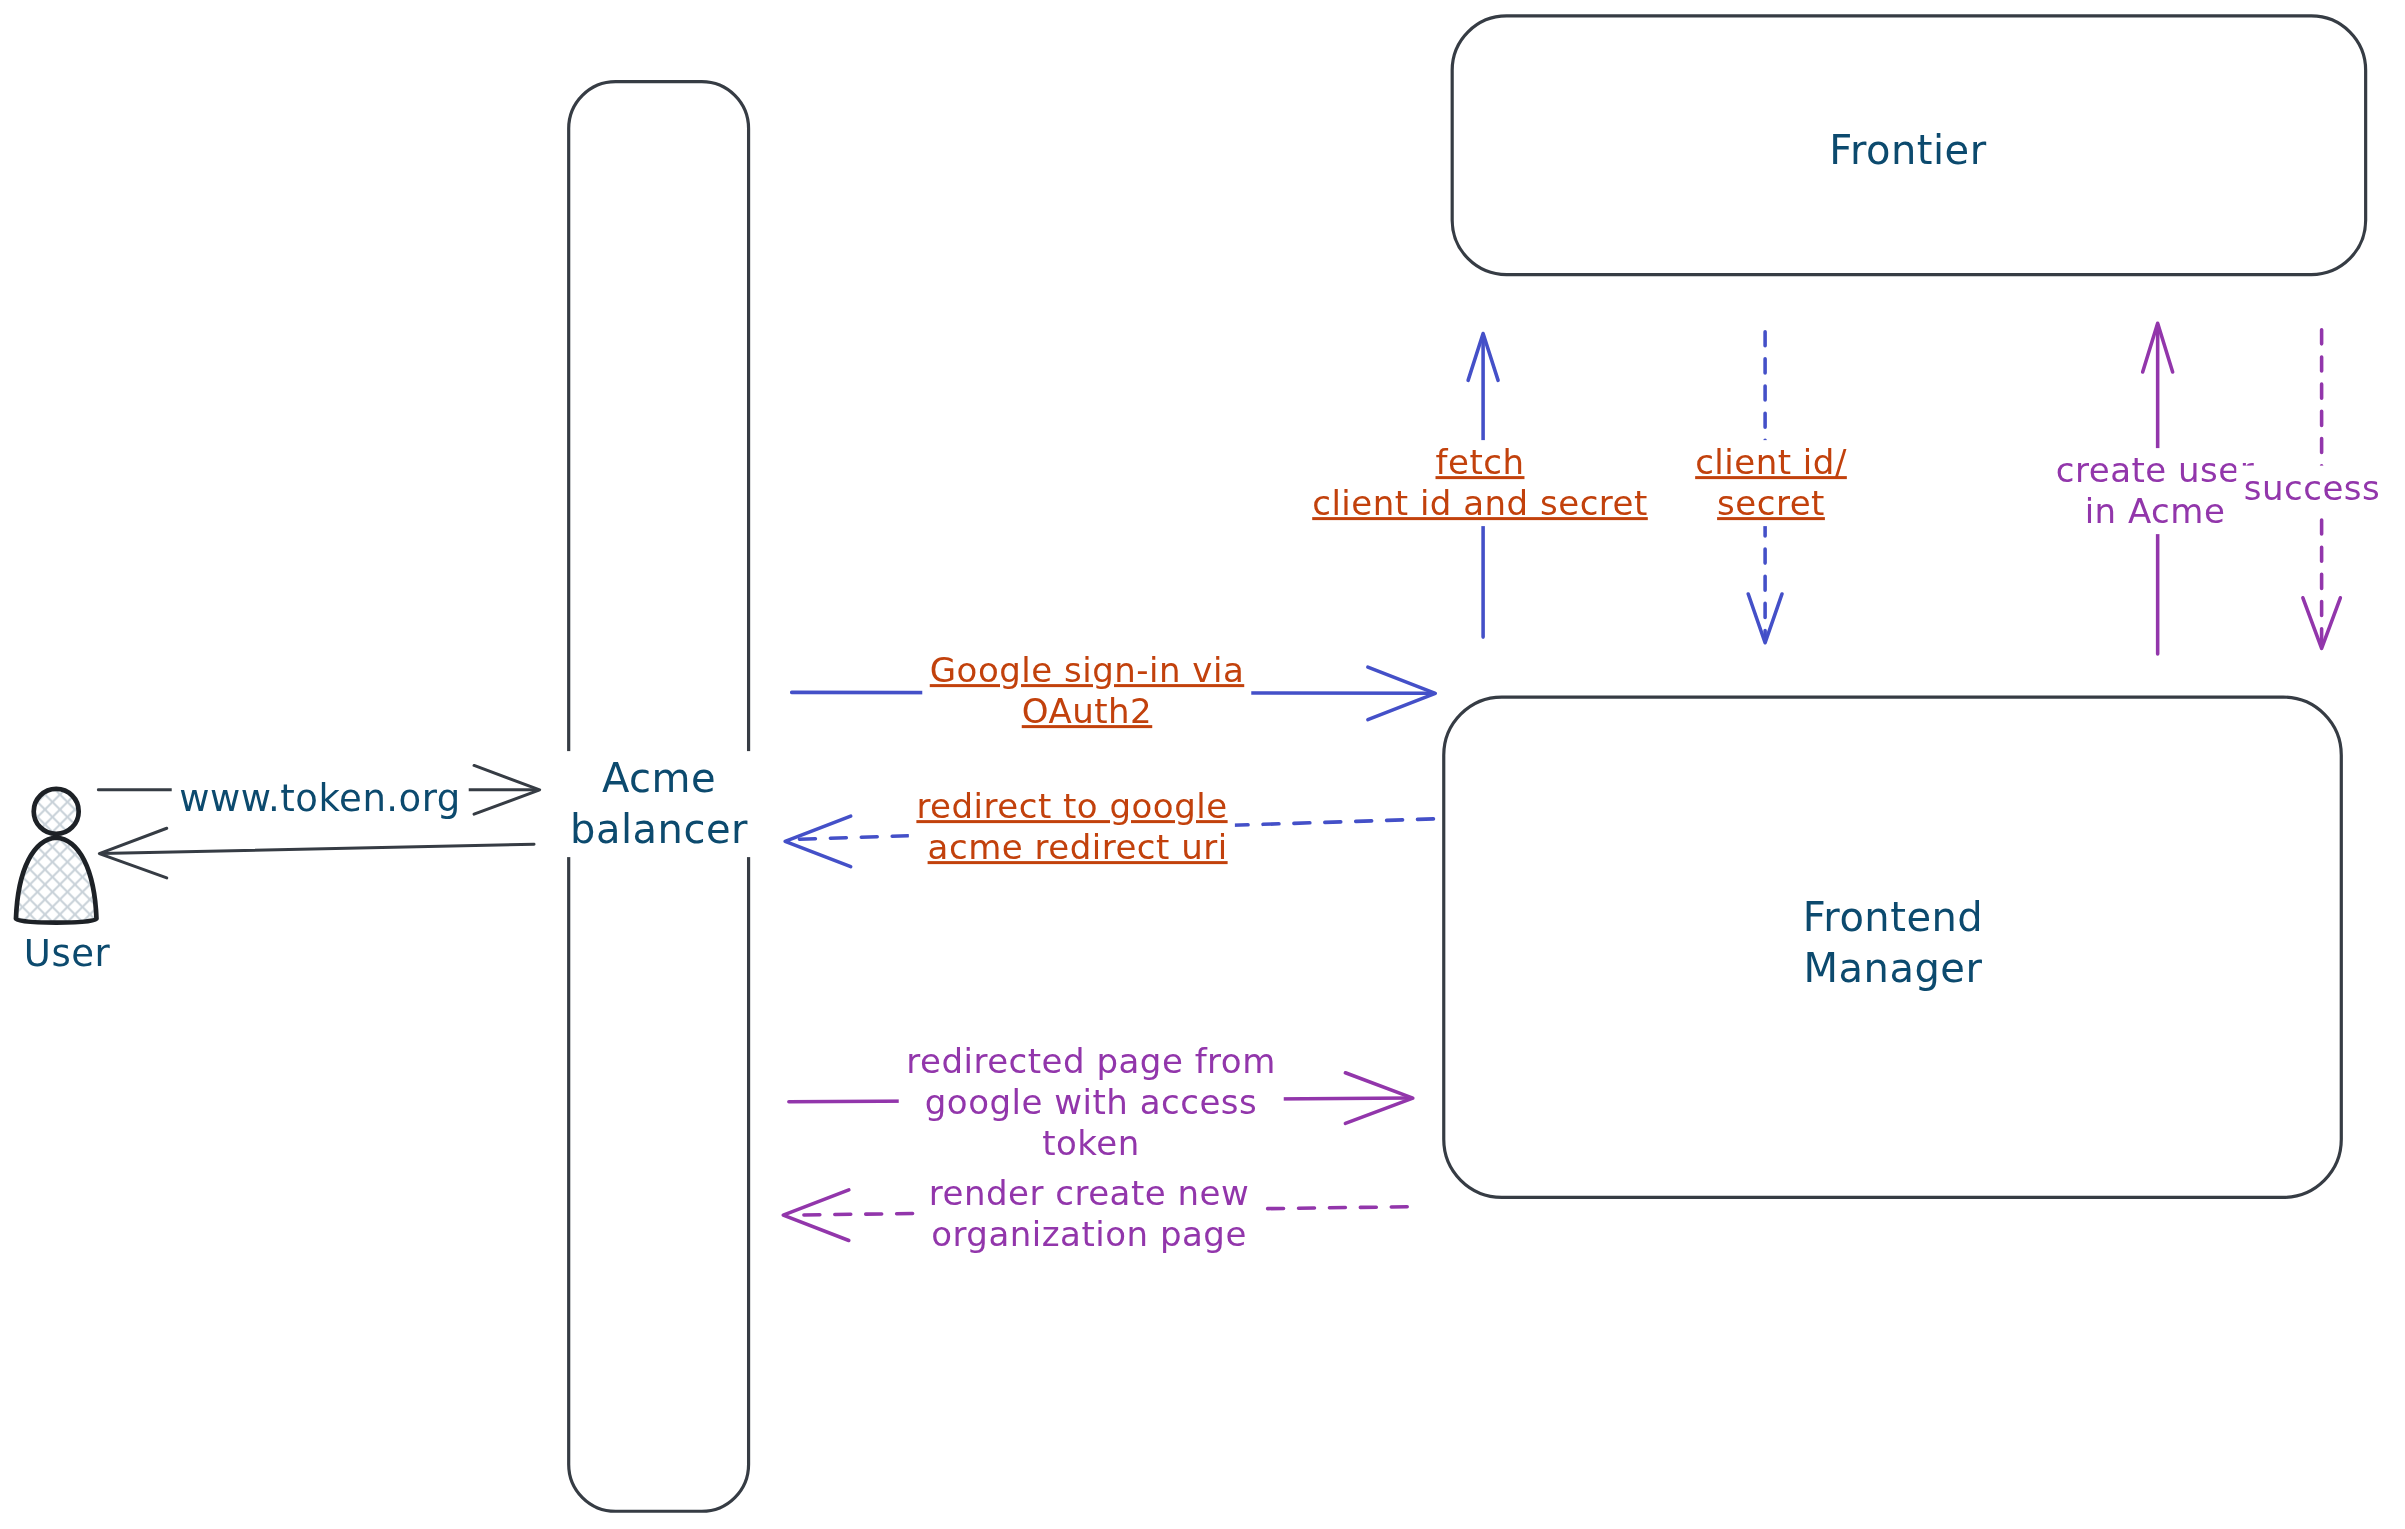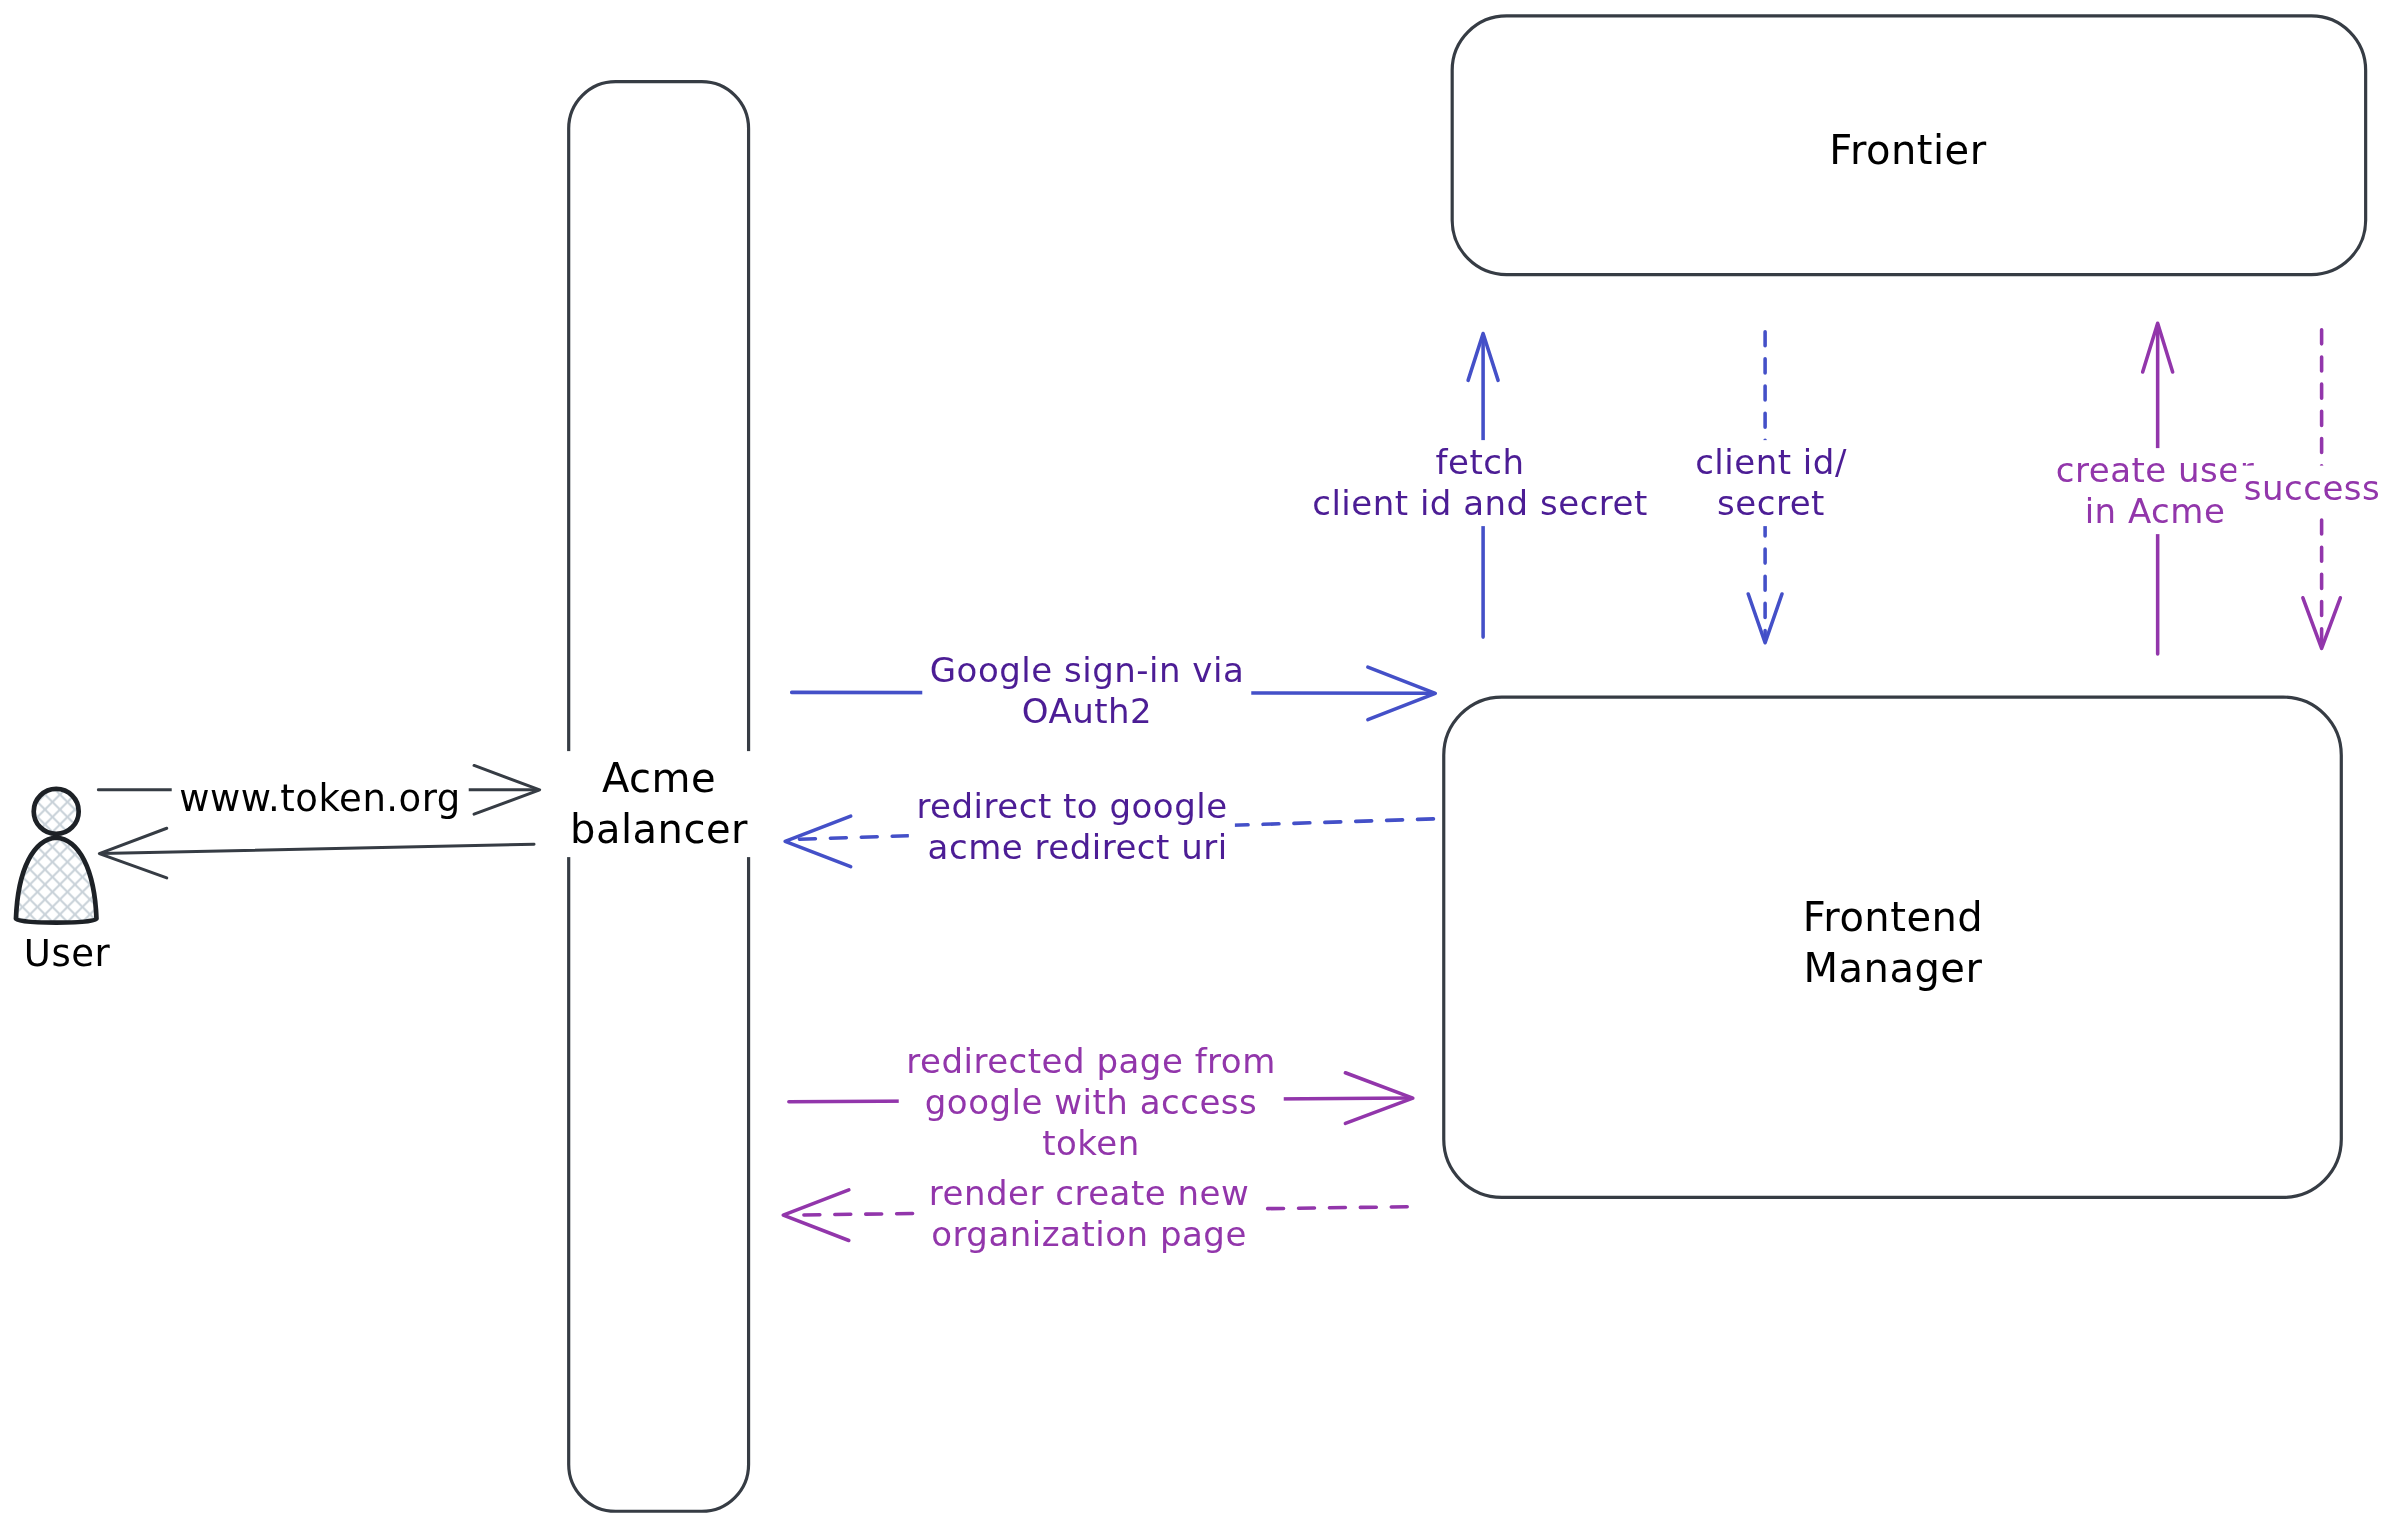--- a/index.html
+++ b/index.html
@@ -31,22 +31,22 @@
     padding: 1.9px 7.5px;
     font-size: 34px;
     line-height: 41px;
     letter-spacing: 0.5px;
   }
   .lbl.title {
     font-size: 40px;
     line-height: 51px;
     padding: 1.9px 9.4px;
   }
-  .ink    { color: #000000; }
-  .blue   { color: #4c1d95; }
+  .ink    { color: #0c4a6e; }
+  .blue   { color: #c2410c; text-decoration: underline; }
   .purple { color: #9236ab; }
 </style>
 </head>
 <body>
 
 <div class="canvas">
 
   <svg class="strokes" viewBox="0 0 2567 1633" fill="none" stroke-linecap="round" stroke-linejoin="round">
     <defs>
       <pattern id="xhatch" width="16" height="16" patternUnits="userSpaceOnUse">

